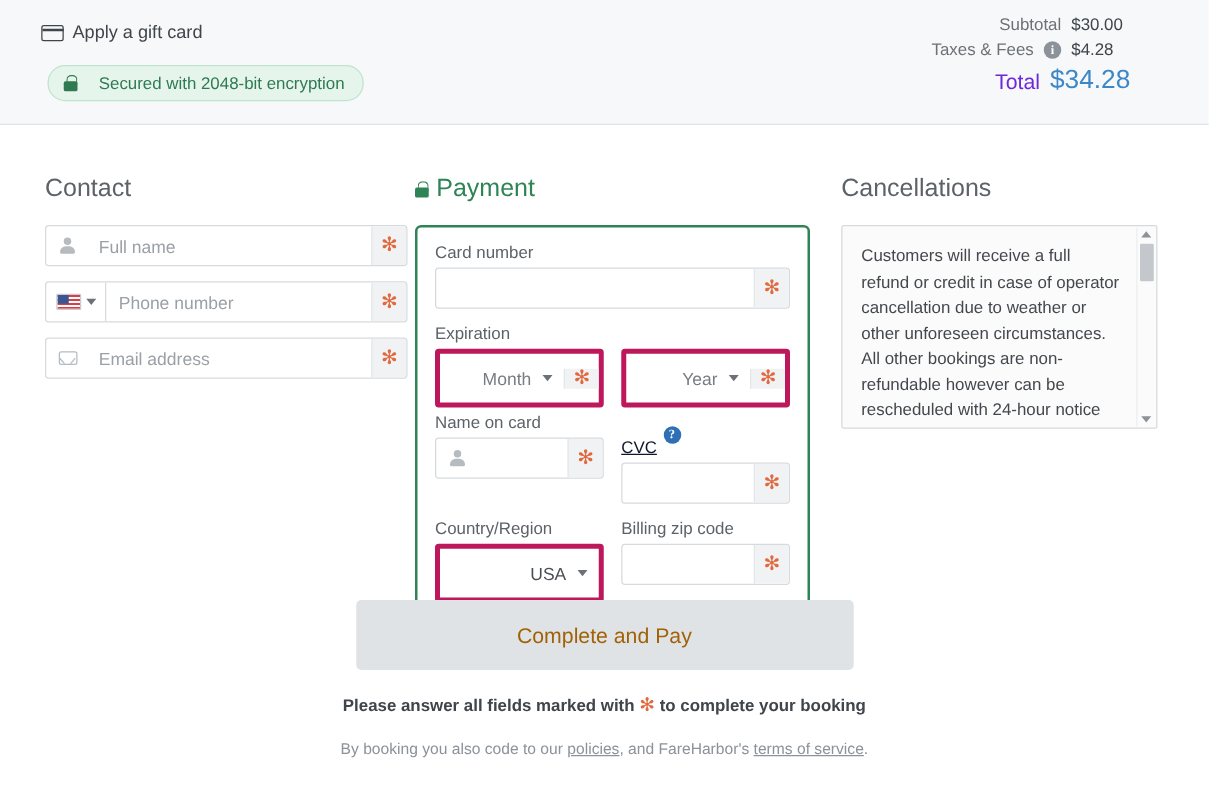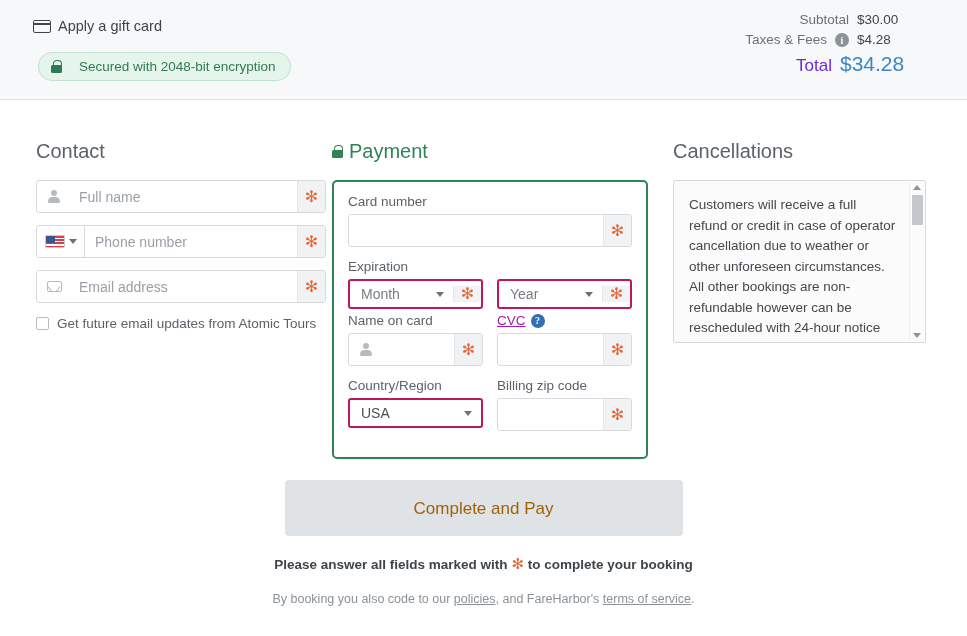--- a/index.html
+++ b/index.html
@@ -205,41 +205,43 @@
     background: #ffffff;
   }
   .field-label {
     font-size: 13.5px; color: #5c6268;
     margin-bottom: 5px;
   }
   .field-label.row {
     display: flex; align-items: center; gap: 5px;
   }
   .cvc-link {
-    color: #a21caf; text-decoration: underline; cursor: pointer;
+    color: #0f172a; text-decoration: underline; cursor: pointer;
     font-size: 13.5px;
+    margin-top: 20px;
   }
   .help-icon {
     display: inline-flex; align-items: center; justify-content: center;
     width: 14px; height: 14px; border-radius: 50%;
     background: #2f6fb5; color: #fff;
     font-size: 10px; font-weight: bold;
     font-family: "Liberation Serif", serif;
     cursor: pointer;
   }
   .pay-grid {
     display: flex; gap: 14px;
   }
   .pay-col { flex: 1 1 0; min-width: 0; }
   .select-field {
     display: flex; align-items: center;
-    height: 30px;
-    border: 2px solid #be185d; border-radius: 3px;
+    height: 47px;
+    border: 4px solid #be185d; border-radius: 3px;
     background: #ffffff; overflow: hidden;
     margin-bottom: 4px;
+    text-align: right;
   }
   .select-value {
     flex: 1 1 auto; padding-left: 11px;
     font-size: 14px; color: #777d83;
     white-space: nowrap; overflow: hidden;
   }
   .select-value.filled { color: #4a4f54; }
   .select-caret-wrap {
     width: 26px; flex: none;
     display: flex; align-items: center; justify-content: center;
@@ -362,24 +364,20 @@
     </div>
 
     <div class="field">
       <span class="field-prefix">
         <span class="mail-icon"></span>
       </span>
       <span class="field-input">Email address</span>
       <span class="req-star">✻</span>
     </div>
 
-    <div class="checkbox-row">
-      <span class="checkbox"></span>
-      <span>Get future email updates from Atomic Tours</span>
-    </div>
   </div>
 
   <div class="col col-payment">
     <div class="section-title payment">
       <span class="lock-glyph"></span>
       <span>Payment</span>
     </div>
 
     <div class="payment-box">
 

